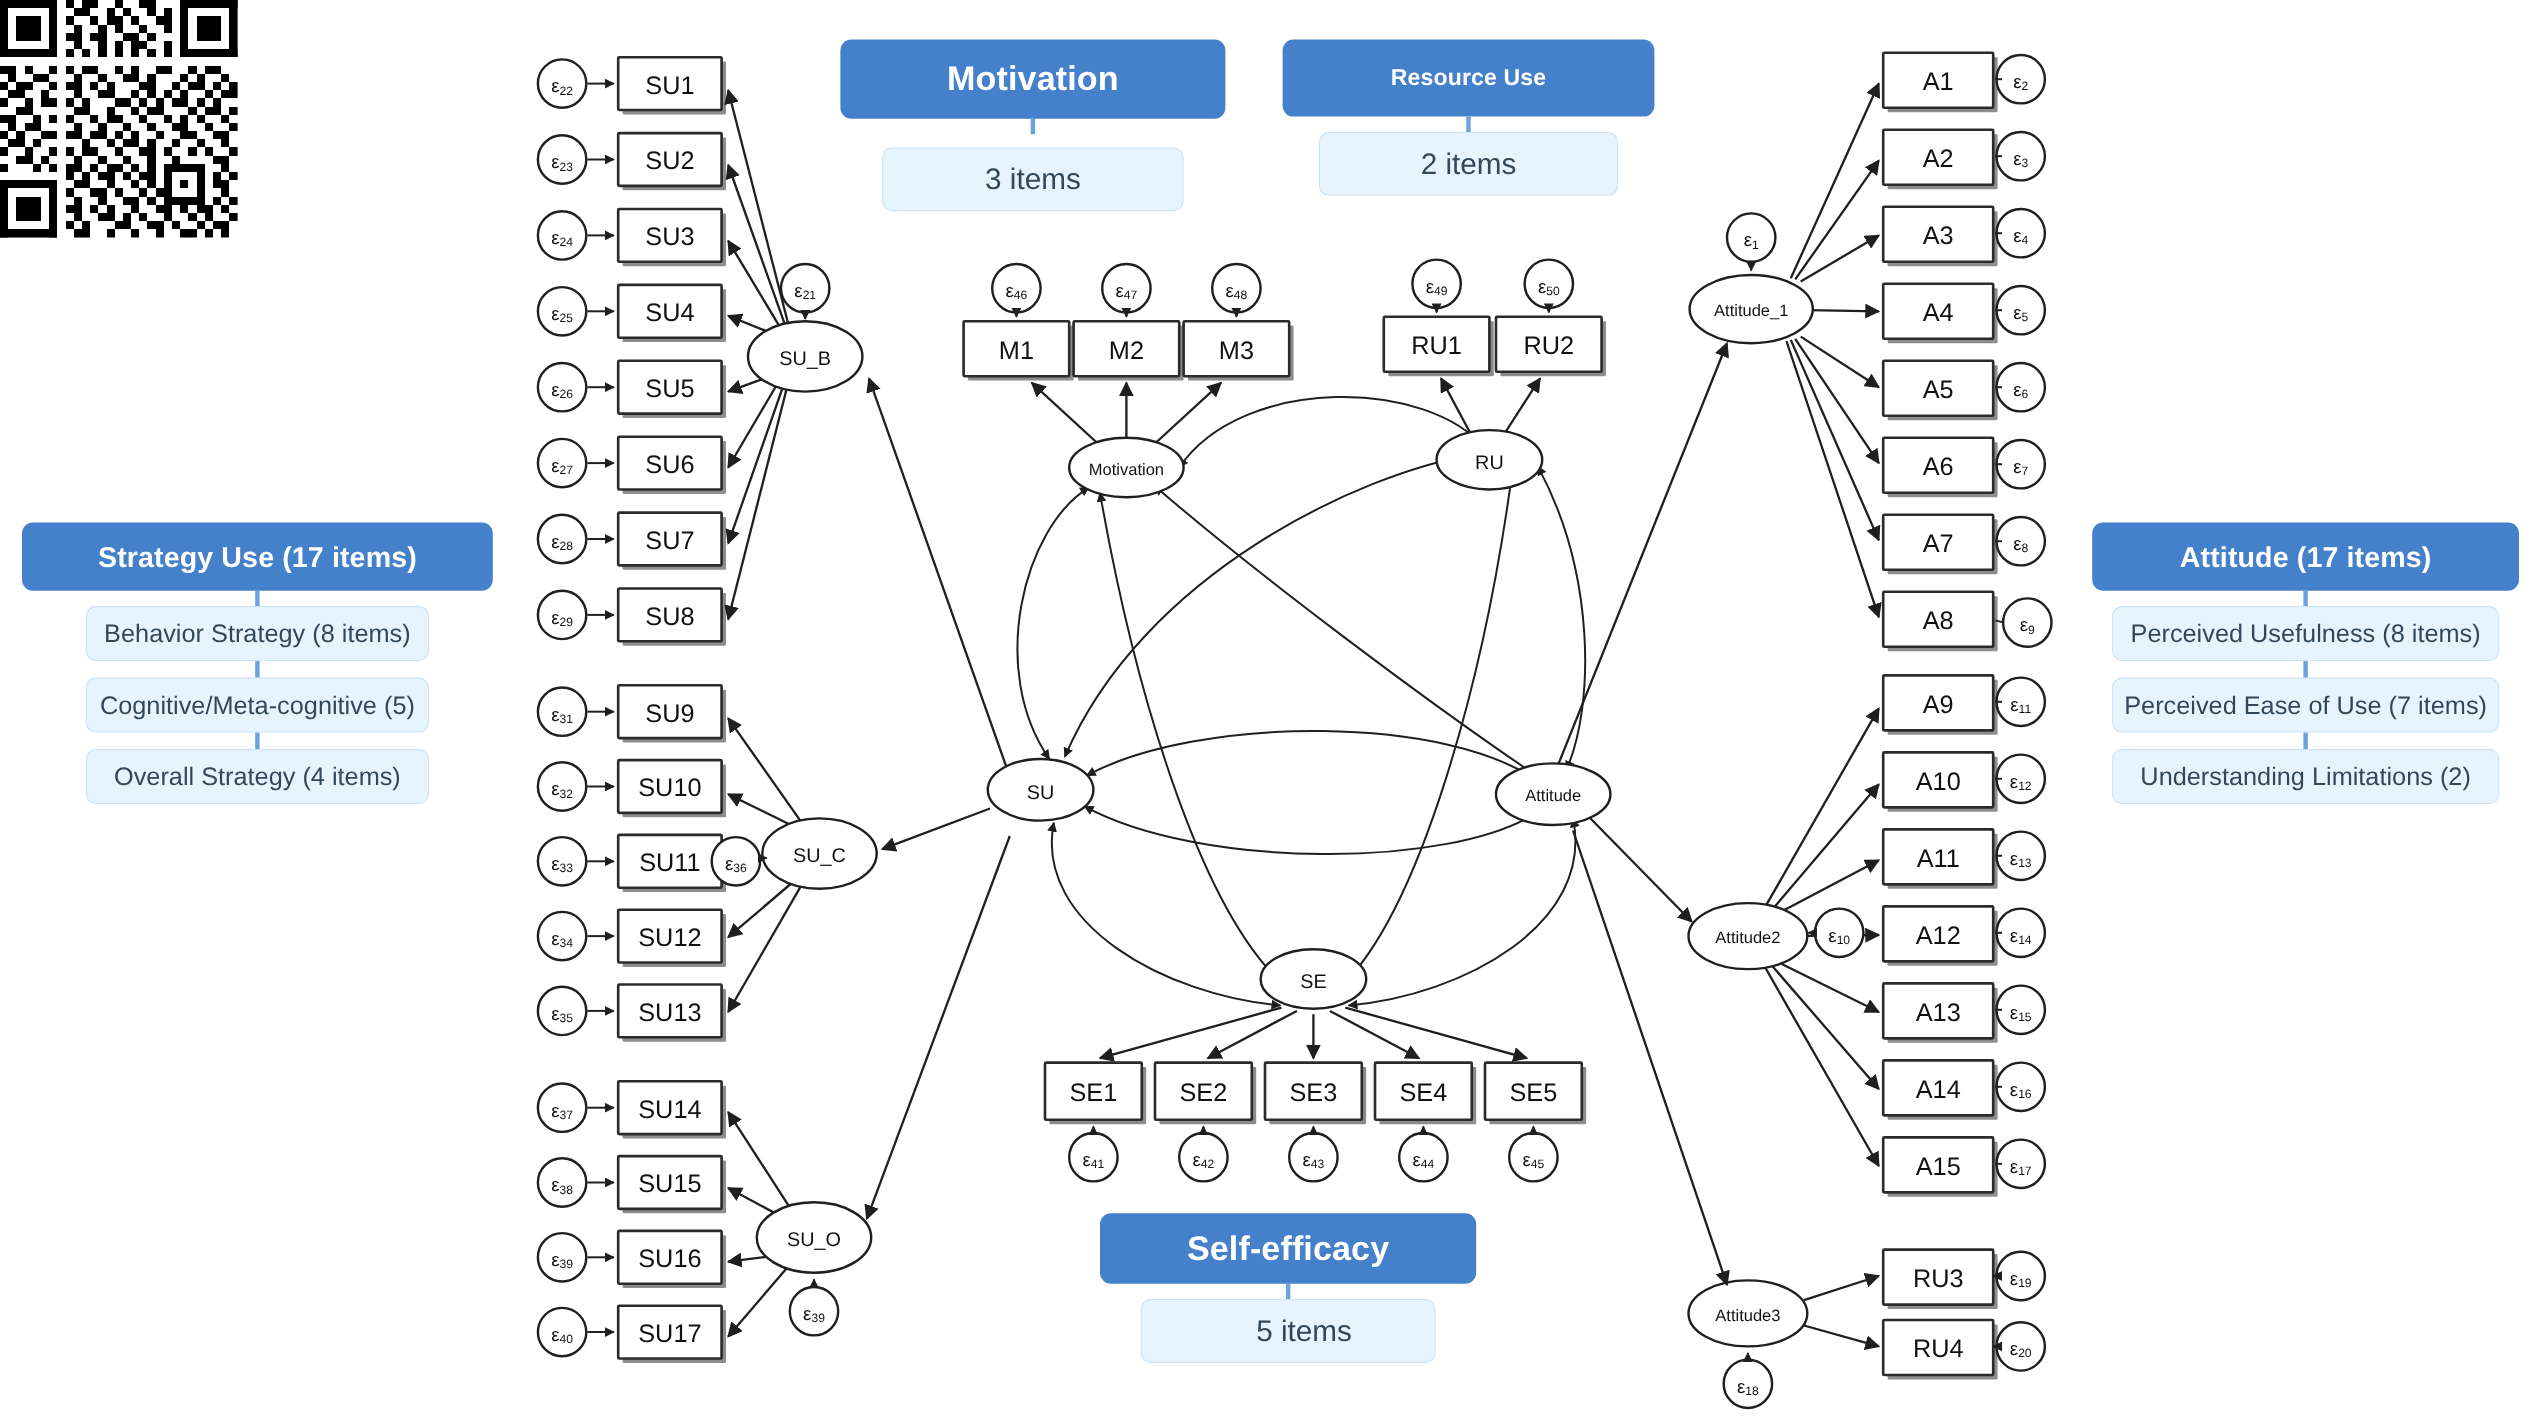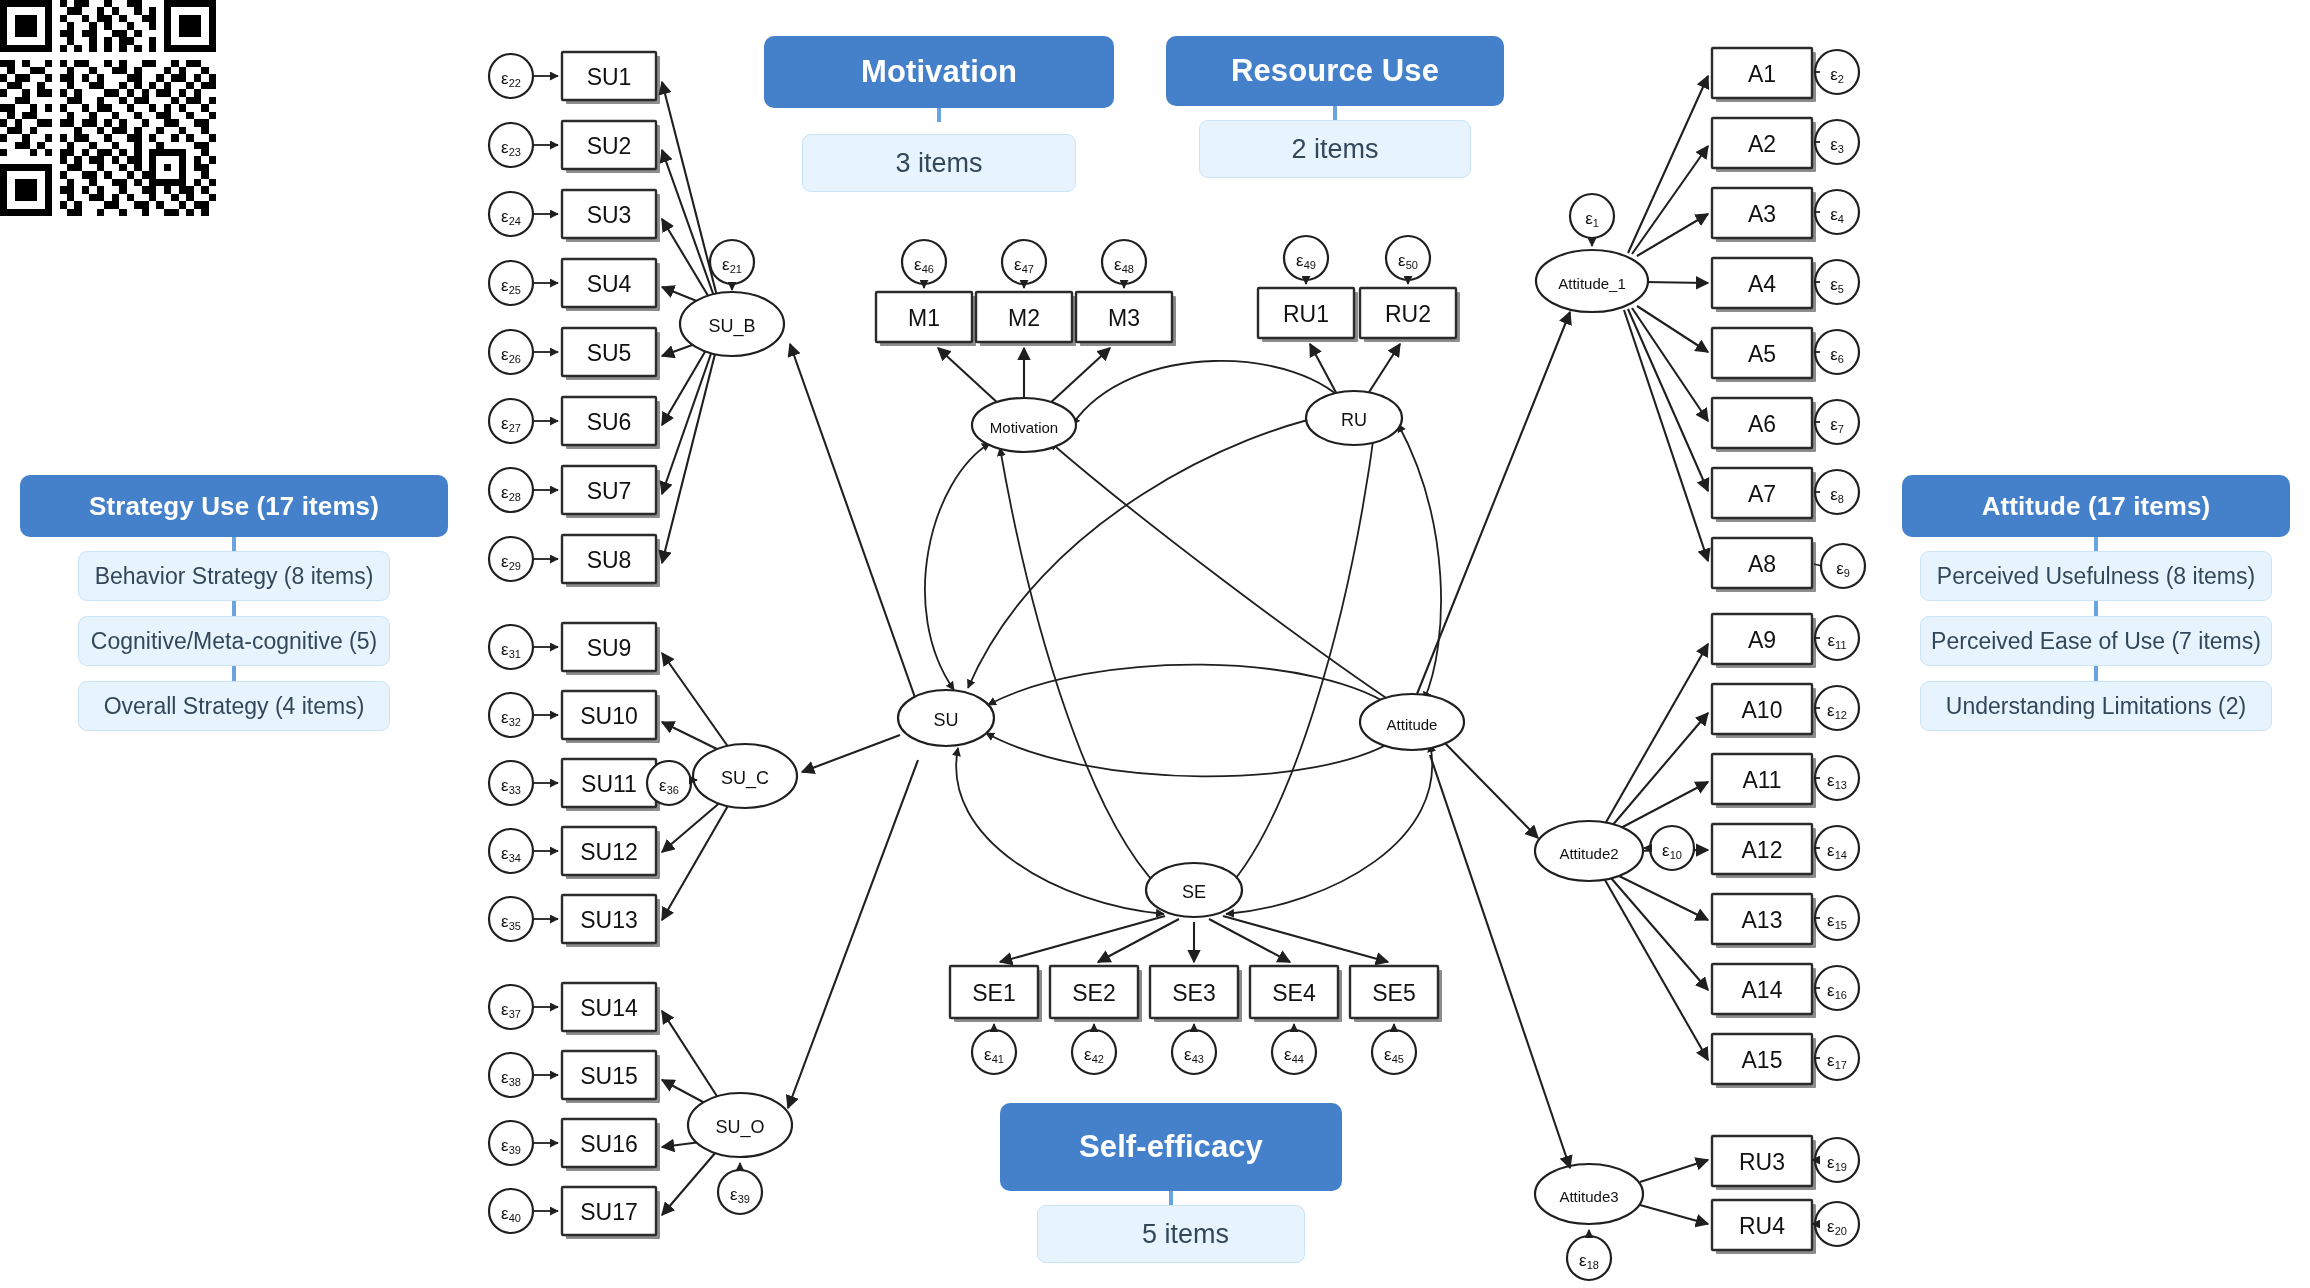--- a/index.html
+++ b/index.html
@@ -58,23 +58,23 @@
     align-items: center;
     justify-content: center;
     text-align: center;
     box-sizing: border-box;
     padding: 3px 6px;
   }
 
   
   .panel-motivation  .panel-header { width: 350px; height: 72px; font-size: 31px; }
   .panel-motivation  .panel-sub    { width: 274px; height: 58px; font-size: 27px; margin: 12px auto;}
-  .panel-resource    .panel-header { width: 338px; height: 70px; font-size: 31px; }
+  .panel-resource    .panel-header { width: 338px; height: 70px; font-size: 21px; }
   .panel-resource    .panel-sub    { width: 272px; height: 58px; font-size: 27px; margin: 0 auto;}
-  .panel-selfeff     .panel-header { width: 342px; height: 88px; font-size: 31px; }
+  .panel-selfeff     .panel-header { width: 342px; height: 64px; font-size: 31px; }
   .panel-selfeff     .panel-sub    { width: 268px; height: 58px; font-size: 27px; margin: 0 auto; padding-left: 35px;}
 
   .panel-strategy .panel-header { width: 428px; height: 62px; font-size: 26px; }
   .panel-strategy .panel-sub    { width: 312px; height: 50px; font-size: 23px; margin: 0 auto;}
   .panel-attitude .panel-header { width: 388px; height: 62px; font-size: 26px; }
   .panel-attitude .panel-sub    { width: 352px; height: 50px; font-size: 23px; margin: 0 auto;}
 
   
   #diagram {
     position: absolute;

